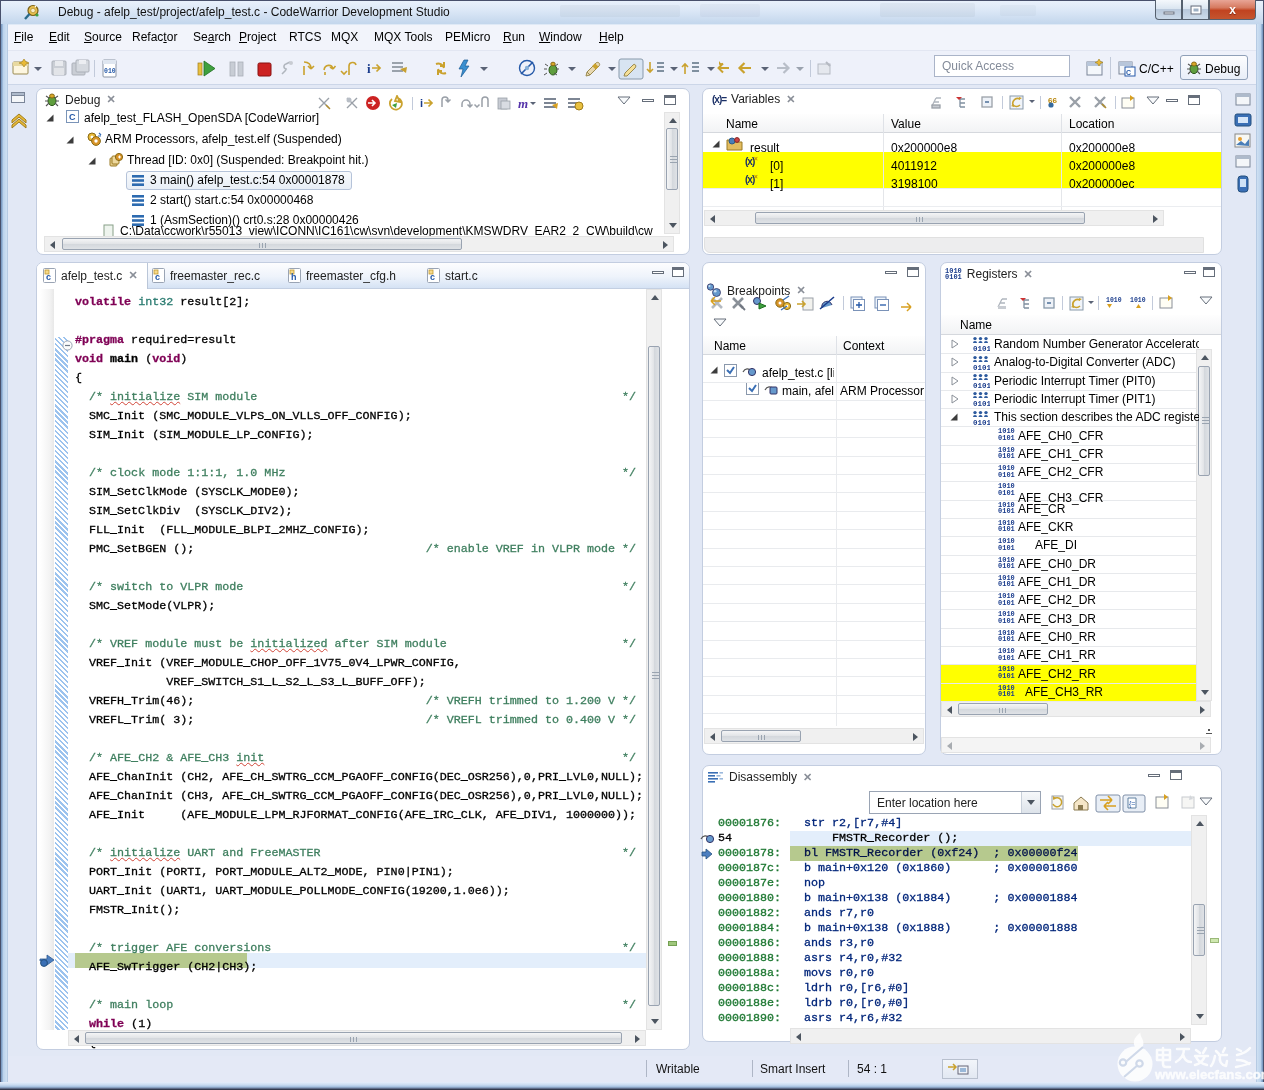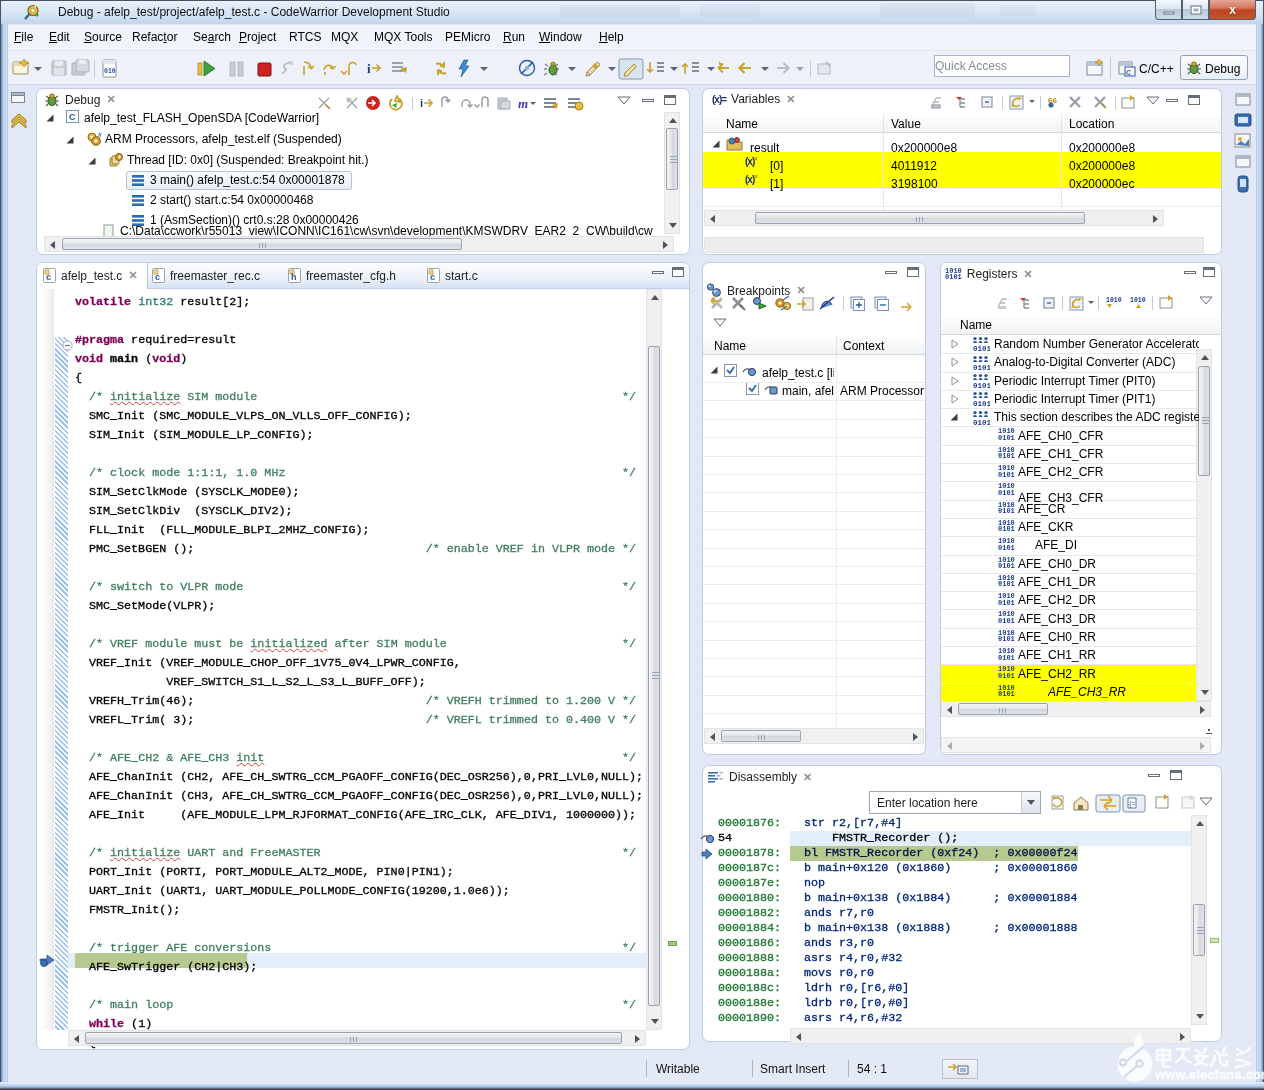--- a/index.html
+++ b/index.html
@@ -22,21 +22,21 @@
 
 #frameL { position:absolute; left:0; top:24px; width:8px; height:1058px; background:linear-gradient(90deg,#48506b 0,#48506b 1px,#7d9dc4 1px,#7d9dc4 2px,#bad2ec 3px,#cfe0f2 7px,#9db5d4 8px); }
 #frameR { position:absolute; right:0; top:24px; width:8px; height:1058px; background:linear-gradient(270deg,#48506b 0,#48506b 1px,#7d9dc4 1px,#7d9dc4 2px,#bad2ec 3px,#cfe0f2 7px,#9db5d4 8px); }
 #frameB { position:absolute; left:0; top:1082px; width:1264px; height:8px; background:linear-gradient(180deg,#e5eefa 0,#c8daf0 3px,#9fbcdc 5px,#48506b 7px,#20242e 8px); }
 
 #menubar { position:absolute; left:1px; top:25px; width:1262px; height:26px; background:#f2f4fb; border-bottom:1px solid #e2e6f2; }
 #menubar span.m { position:absolute; top:5px; color:#000; }
 u { text-decoration:underline; }
 
 #toolbar { position:absolute; left:1px; top:51px; width:1262px; height:34px; background:#eef1fa; border-bottom:1px solid #ccd6e8; }
-#qa { position:absolute; left:934px; top:55px; width:136px; height:22px; background:#fff; border:1px solid #aab4c8; color:#838b99; font-size:12px; line-height:20px; }
+#qa { position:absolute; left:934px; top:55px; width:136px; height:22px; background:#fff; border:1px solid #aab4c8; color:#838b99; font-size:12px; line-height:20px; padding-left:7px; }
 
 #client { position:absolute; left:8px; top:85px; width:1248px; height:975px; background:#e2e8f5; }
 
 .panel { position:absolute; background:#fff; border:1px solid #c3cde0; border-radius:7px; }
 .tab { position:absolute; display:flex; align-items:center; font-size:12px; color:#222; }
 .vtabicon { margin-right:5px; }
 .closex { color:#8a8f98; font-size:11px; margin-left:6px; font-weight:bold; letter-spacing:-1px;}
 
 .sbh { position:absolute; height:16px; background:#f0f0f0; border:1px solid #e3e3e3; }
 .sbv { position:absolute; width:16px; background:#f0f0f0; border:1px solid #e3e3e3; }
@@ -847,21 +847,21 @@
 <div class="abs" style="left:1018px;top:593.3px;width:180px;height:14px;overflow:hidden;white-space:nowrap;">AFE_CH2_DR</div>
 <span class="abs mono" style="left:998px;top:611.4px;font-size:7px;font-weight:bold;color:#1a3c8c;line-height:6.5px;">1010<br>0101</span>
 <div class="abs" style="left:1018px;top:611.6px;width:180px;height:14px;overflow:hidden;white-space:nowrap;">AFE_CH3_DR</div>
 <span class="abs mono" style="left:998px;top:629.6px;font-size:7px;font-weight:bold;color:#1a3c8c;line-height:6.5px;">1010<br>0101</span>
 <div class="abs" style="left:1018px;top:629.9px;width:180px;height:14px;overflow:hidden;white-space:nowrap;">AFE_CH0_RR</div>
 <span class="abs mono" style="left:998px;top:648.0px;font-size:7px;font-weight:bold;color:#1a3c8c;line-height:6.5px;">1010<br>0101</span>
 <div class="abs" style="left:1018px;top:648.2px;width:180px;height:14px;overflow:hidden;white-space:nowrap;">AFE_CH1_RR</div>
 <span class="abs mono" style="left:998px;top:666.3px;font-size:7px;font-weight:bold;color:#1a3c8c;line-height:6.5px;">1010<br>0101</span>
 <div class="abs" style="left:1018px;top:666.5px;width:180px;height:14px;overflow:hidden;white-space:nowrap;">AFE_CH2_RR</div>
 <span class="abs mono" style="left:998px;top:684.6px;font-size:7px;font-weight:bold;color:#1a3c8c;line-height:6.5px;">1010<br>0101</span>
-<div class="abs" style="left:1048px;top:684.8px;width:180px;height:14px;overflow:hidden;white-space:nowrap;font-style:italic;">AFE_CH3_RR</div>
+<div class="abs" style="left:1025px;top:684.8px;width:180px;height:14px;overflow:hidden;white-space:nowrap;">AFE_CH3_RR</div>
   </div>
 <div id="disbody">
 <div class="abs" style="left:790px;top:831px;width:401px;height:15px;background:#e3eefb;"></div>
 <div class="abs" style="left:790px;top:846px;width:288px;height:15px;background:#b6c98e;"></div>
 <svg class="abs" style="left:700px;top:831px" width="16" height="14" viewBox="0 0 16 14">
       <path d="M1 8 c2 -4 6 -4 8 -1" fill="none" stroke="#555" stroke-width="1.2"></path>
       <circle cx="10" cy="8" r="3.6" fill="#6699cc" stroke="#336"></circle>
     </svg>
 <svg class="abs" style="left:701px;top:848px" width="12" height="12" viewBox="0 0 12 12">
       <path d="M1 4 h4 v-3 l6 5 l-6 5 v-3 h-4 z" fill="#4d7fc0" stroke="#24507e" stroke-width="0.8"></path>

